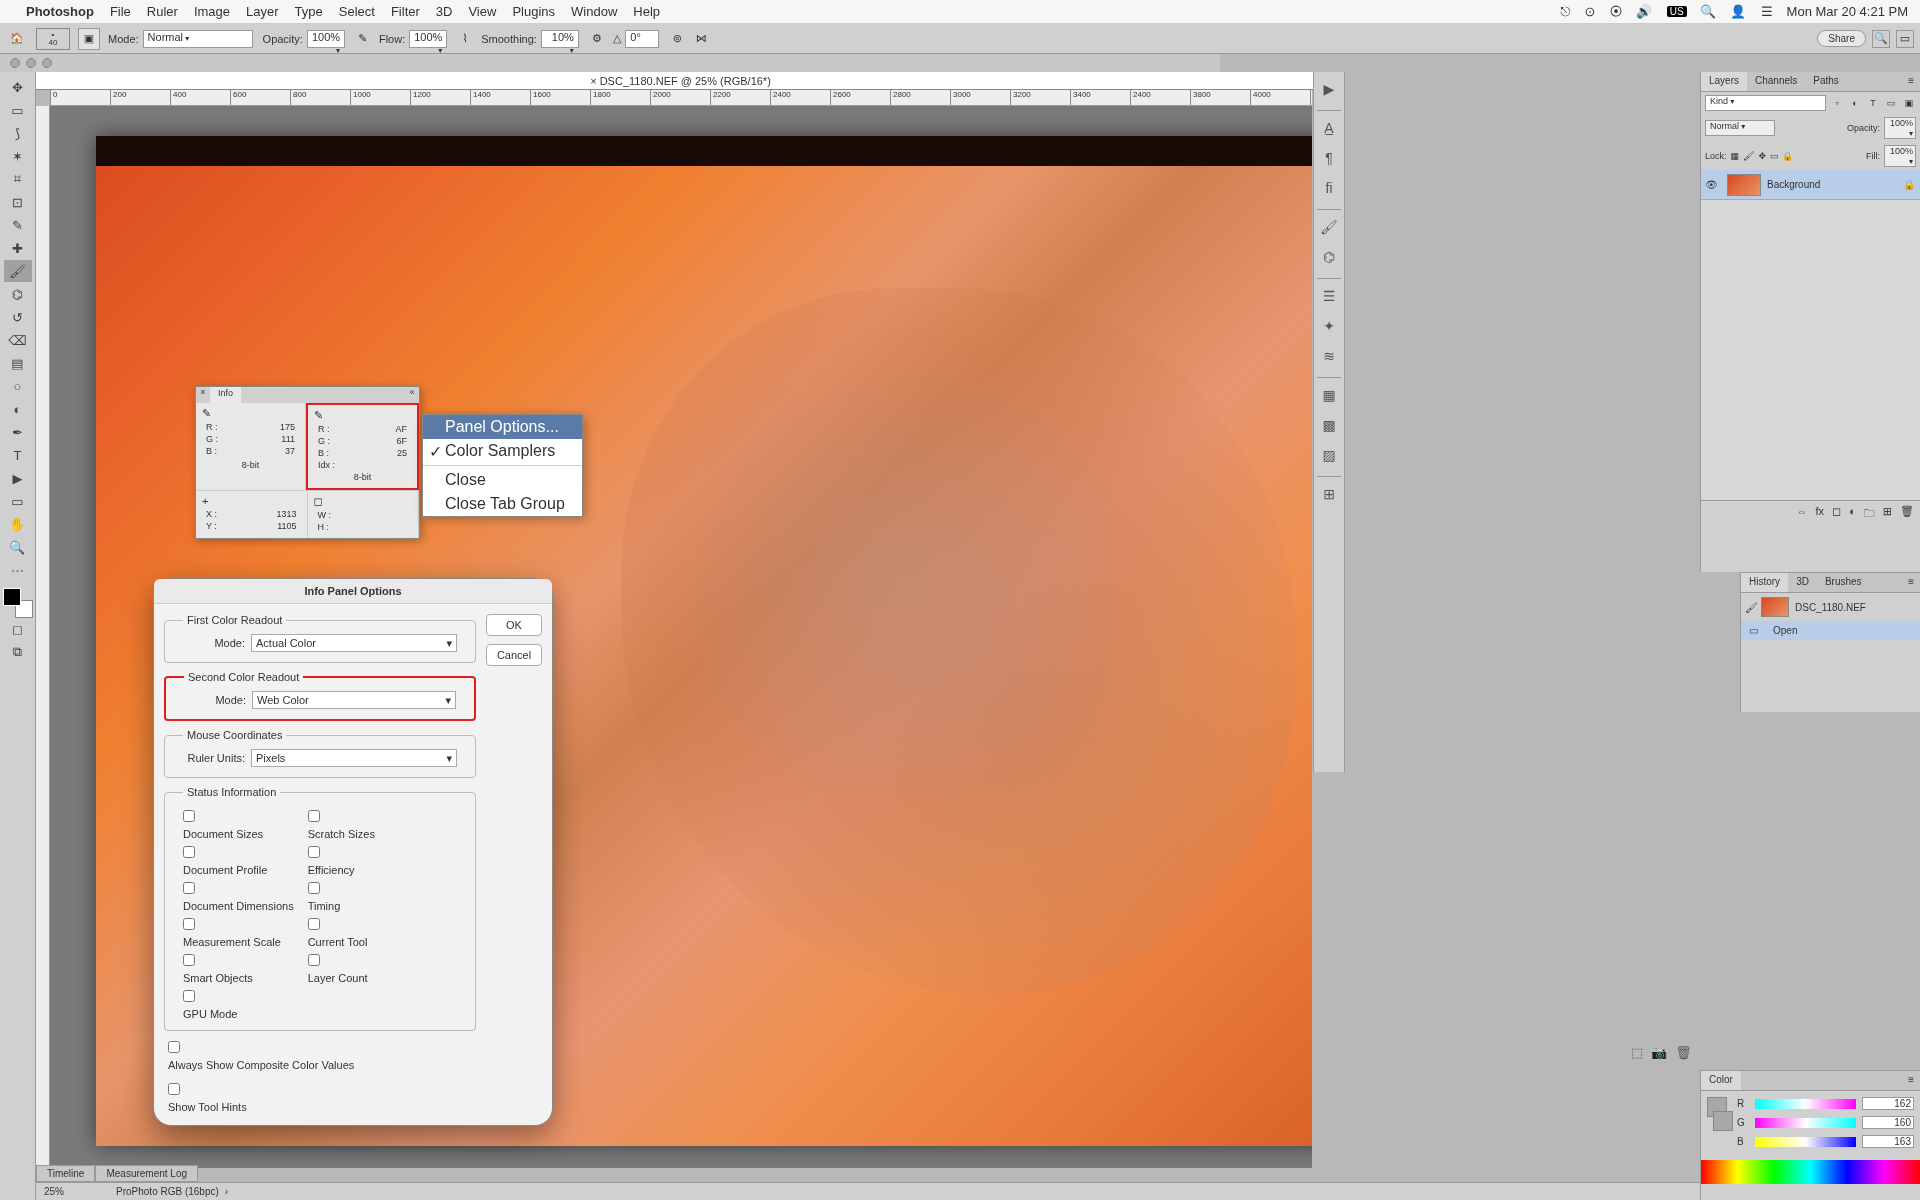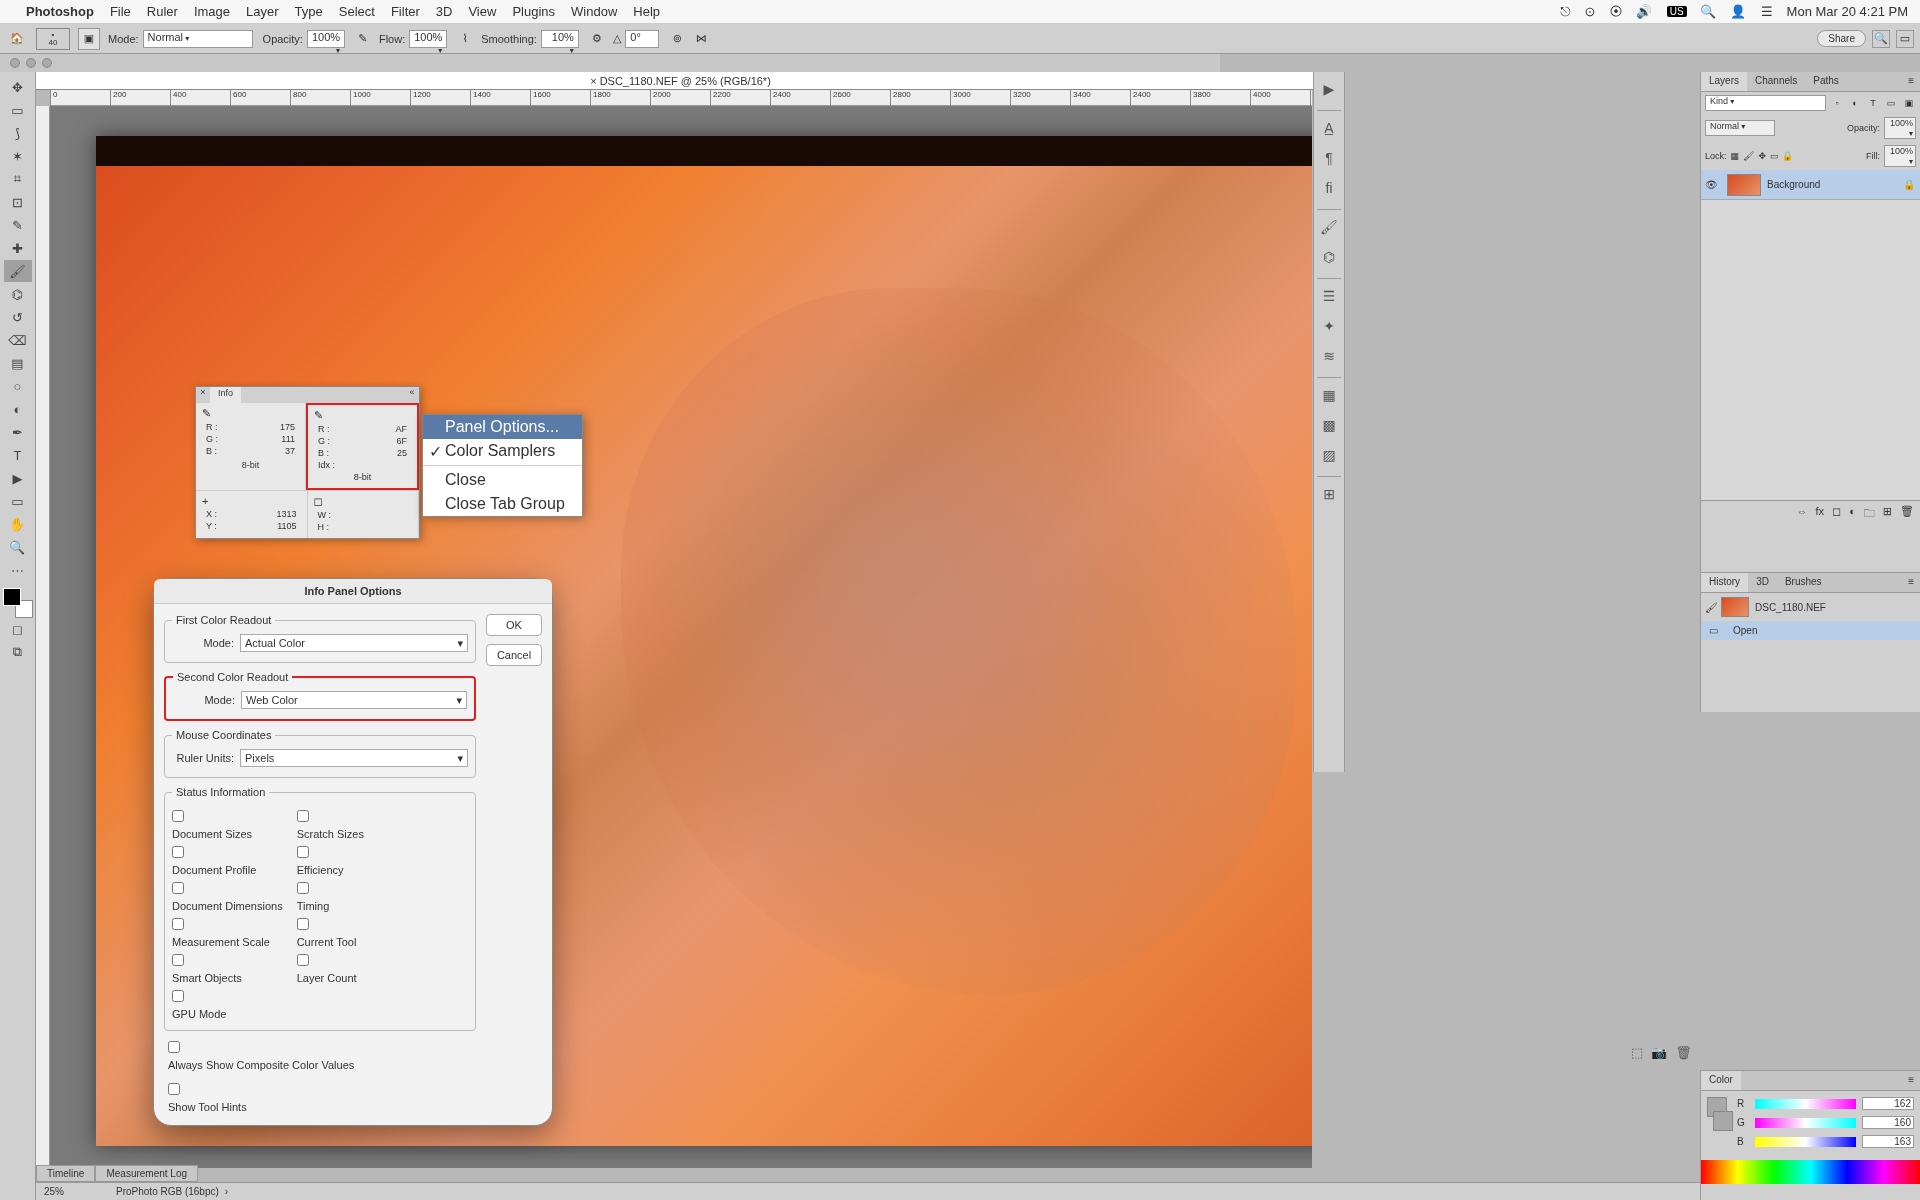--- a/index.html
+++ b/index.html
@@ -72,21 +72,21 @@
 .layers-row2 .lab { margin-left:auto; }
 .layers-row2 .num { border:1px solid #999; background:#eee; padding:0 2px; width:32px; text-align:right; }
 .layers-list { background:#d8d8d8; height:330px; }
 .layer-item { display:flex; align-items:center; height:30px; background:#b8cde8; border-bottom:1px solid #aaa; padding:0 4px; font-size:10px; }
 .layer-item .eye { width:16px; margin-right:6px; }
 .layer-item .thumb { width:34px; height:22px; background:linear-gradient(135deg,#d94a1e,#e8956a); border:1px solid #888; margin-right:6px; }
 .layer-item .lock { margin-left:auto; }
 .layers-footer { display:flex; justify-content:flex-end; gap:8px; padding:4px 6px; font-size:11px; border-top:1px solid #999; }
 
 
-.history { position:absolute; top:572px; right:0; width:220px; height:140px; background:#d0d0d0; border-left:1px solid #999; border-top:1px solid #999;margin-left:26px; }
+.history { position:absolute; top:572px; right:0; width:180px; height:140px; background:#d0d0d0; border-left:1px solid #999; border-top:1px solid #999;margin-left:26px; }
 .history .doc { display:flex; align-items:center; padding:4px; font-size:10px; }
 .history .doc .thumb { width:28px; height:20px; background:linear-gradient(135deg,#d94a1e,#e8956a); border:1px solid #888; margin-right:6px; }
 .history .step { display:flex; align-items:center; padding:4px 8px; background:#b8cde8; font-size:10px; }
 .history .step .ic { width:18px; margin-right:6px; }
 
 
 .colorpanel { position:absolute; bottom:0; right:0; width:220px; height:130px; background:#d0d0d0; border-left:1px solid #999; border-top:1px solid #999; }
 .colorpanel .sliders { padding:6px; }
 .colorpanel .srow { display:flex; align-items:center; margin-bottom:6px; font-size:10px; }
 .colorpanel .srow .lab { width:12px; }
@@ -128,21 +128,21 @@
 .flyout .mi .chk { position:absolute; left:6px; }
 .flyout .sep { height:1px; background:#ccc; margin:2px 0; }
 
 
 .dialog { position:absolute; top:578px; left:153px; width:400px; background:#f2f2f2; border:1px solid #888; border-radius:18px; box-shadow:0 10px 30px rgba(0,0,0,.4); font-size:11px; }
 .dialog .title { text-align:center; font-weight:600; padding:6px; border-bottom:1px solid #ccc; background:#eaeaea; border-radius:6px 6px 0 0; }
 .dialog .content { display:flex; padding:10px; gap:10px; }
 .dialog .left { flex:1; }
 .dialog .right { width:56px; display:flex; flex-direction:column; gap:8px; }
 .dialog .btn { border:1px solid #aaa; border-radius:4px; padding:4px 0; text-align:center; background:#fff; font-size:11px; }
-.dialog fieldset { border:1px solid #bbb; border-radius:4px; padding:8px 7px 10px; margin-bottom:8px; }
+.dialog fieldset { border:1px solid #bbb; border-radius:4px; padding:8px 18px 10px; margin-bottom:8px; }
 .dialog fieldset.hl { border:2px solid #e02020; }
 .dialog legend { padding:0 4px; font-size:11px; }
 .dialog .frow { display:flex; align-items:center; gap:6px; }
 .dialog .frow label { width:62px; text-align:right; }
 .dialog .frow .sel { flex:1; border:1px solid #aaa; background:#fff; height:18px; padding:0 4px; font-size:11px; display:flex; align-items:center; justify-content:space-between; }
 .dialog .status-cols { display:flex; gap:14px; margin-top:4px; }
 .dialog .status-cols .col { display:flex; flex-direction:column; gap:6px; }
 .dialog .chk { display:flex; align-items:flex-start; gap:6px;flex-direction:column; }
 .dialog .chk input { width:12px; height:12px; }
 .dialog .bottom-chk { padding:2px 0 2px 4px; }

